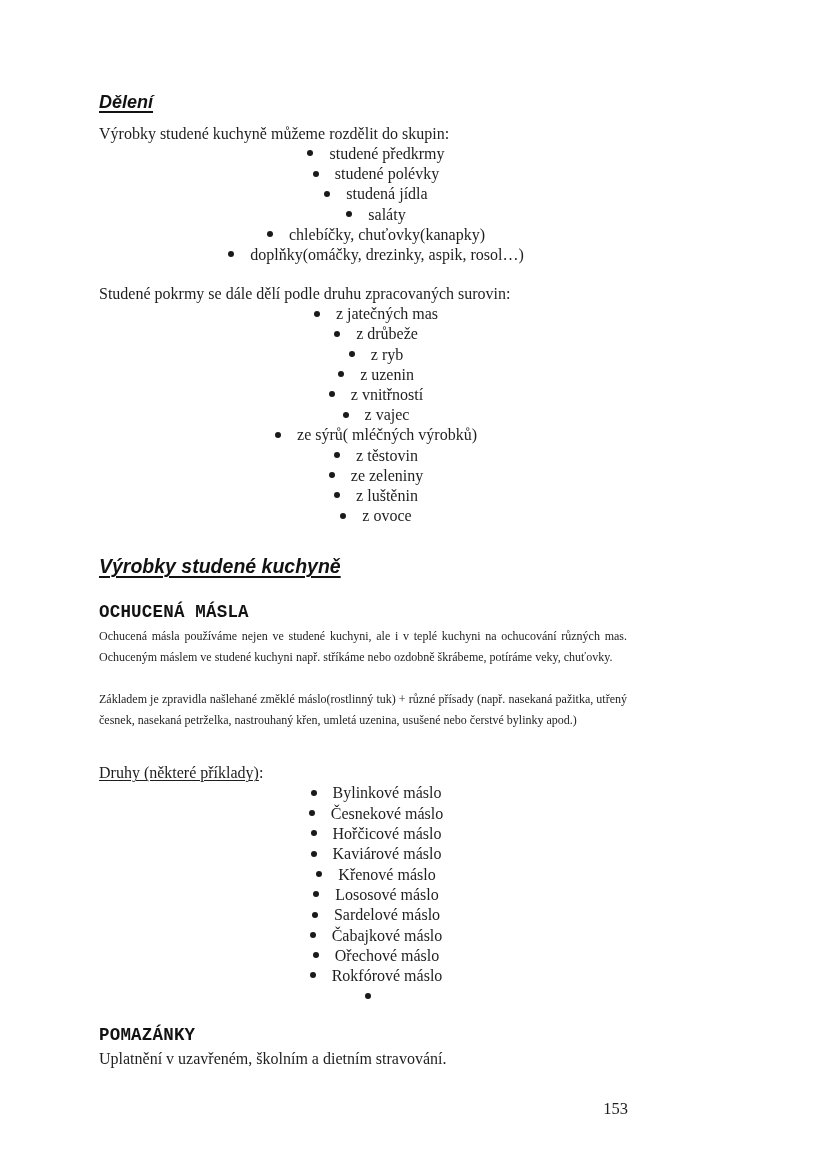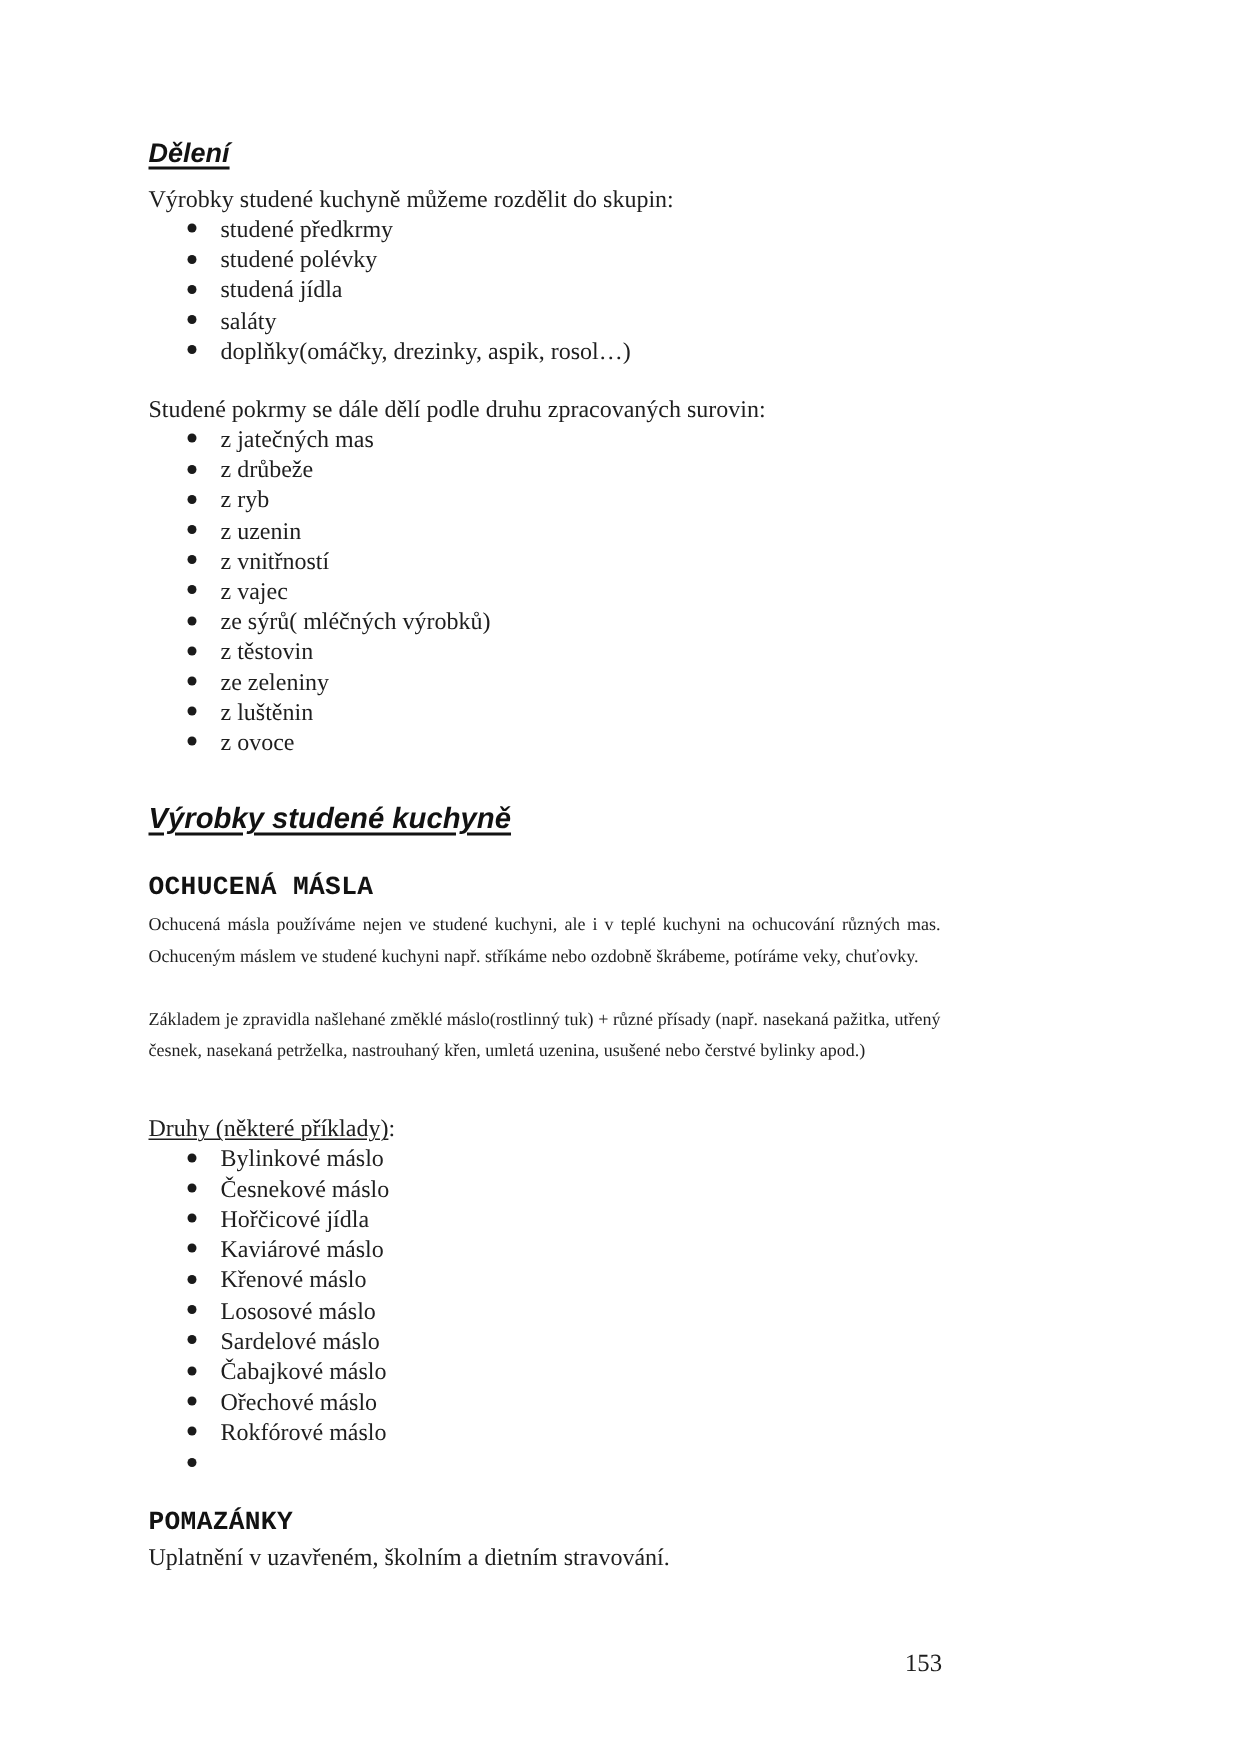--- a/index.html
+++ b/index.html
@@ -52,21 +52,21 @@
     overflow: hidden;
   }
   .jpara-1 { margin-top: 3px; }
   .druhy-line { margin-top: 11px; font-size: 16px; line-height: 20px; }
   .druhy-line .u {
     text-decoration: underline;
     text-decoration-thickness: 1px;
     text-underline-offset: 2px;
   }
   
-  .blist { list-style: none; }
+  .blist { list-style: none; text-align: center; }
   .bitem {
     font-size: 16px;
     line-height: 20.2px;
     min-height: 20.2px;
     padding-left: 26px;
     white-space: nowrap;
   }
   .butters .bitem { line-height: 20.3px; min-height: 20.3px; }
   .dot {
     display: inline-block;
@@ -95,20 +95,21 @@
 
   <h2 class="h-italic h-deleni">Dělení</h2>
 
   <p class="body intro-1">Výrobky studené kuchyně můžeme rozdělit do skupin:</p>
 
   <ul class="blist">
       <li class="bitem"><span class="dot"></span><span class="btext">studené předkrmy</span></li>
       <li class="bitem"><span class="dot"></span><span class="btext">studené polévky</span></li>
       <li class="bitem"><span class="dot"></span><span class="btext">studená jídla</span></li>
       <li class="bitem"><span class="dot"></span><span class="btext">saláty</span></li>
+      <li class="bitem"><span class="dot"></span><span class="btext">chlebíčky, chuťovky(kanapky)</span></li>
       <li class="bitem"><span class="dot"></span><span class="btext">doplňky(omáčky, drezinky, aspik, rosol…)</span></li>
     </ul>
 
   <p class="body intro-2">Studené pokrmy se dále dělí podle druhu zpracovaných surovin:</p>
 
   <ul class="blist">
       <li class="bitem"><span class="dot"></span><span class="btext">z jatečných mas</span></li>
       <li class="bitem"><span class="dot"></span><span class="btext">z drůbeže</span></li>
       <li class="bitem"><span class="dot"></span><span class="btext">z ryb</span></li>
       <li class="bitem"><span class="dot"></span><span class="btext">z uzenin</span></li>
@@ -127,21 +128,21 @@
 
   <p class="jpara jpara-1">Ochucená másla používáme nejen ve studené kuchyni, ale i v teplé kuchyni na ochucování různých mas. Ochuceným máslem ve studené kuchyni např. stříkáme nebo ozdobně škrábeme, potíráme veky, chuťovky.</p>
 
   <p class="jpara">Základem je zpravidla našlehané změklé máslo(rostlinný tuk) + různé přísady (např. nasekaná pažitka, utřený česnek, nasekaná petrželka, nastrouhaný křen, umletá uzenina, usušené nebo čerstvé bylinky apod.)</p>
 
   <p class="druhy-line"><span class="u">Druhy (některé příklady)</span><span>:</span></p>
 
   <ul class="blist butters">
       <li class="bitem"><span class="dot"></span><span class="btext">Bylinkové máslo</span></li>
       <li class="bitem"><span class="dot"></span><span class="btext">Česnekové máslo</span></li>
-      <li class="bitem"><span class="dot"></span><span class="btext">Hořčicové jídla</span></li>
+      <li class="bitem"><span class="dot"></span><span class="btext">Hořčicové máslo</span></li>
       <li class="bitem"><span class="dot"></span><span class="btext">Kaviárové máslo</span></li>
       <li class="bitem"><span class="dot"></span><span class="btext">Křenové máslo</span></li>
       <li class="bitem"><span class="dot"></span><span class="btext">Lososové máslo</span></li>
       <li class="bitem"><span class="dot"></span><span class="btext">Sardelové máslo</span></li>
       <li class="bitem"><span class="dot"></span><span class="btext">Čabajkové máslo</span></li>
       <li class="bitem"><span class="dot"></span><span class="btext">Ořechové máslo</span></li>
       <li class="bitem"><span class="dot"></span><span class="btext">Rokfórové máslo</span></li>
       <li class="bitem"><span class="dot"></span><span class="btext"></span></li>
     </ul>
 

